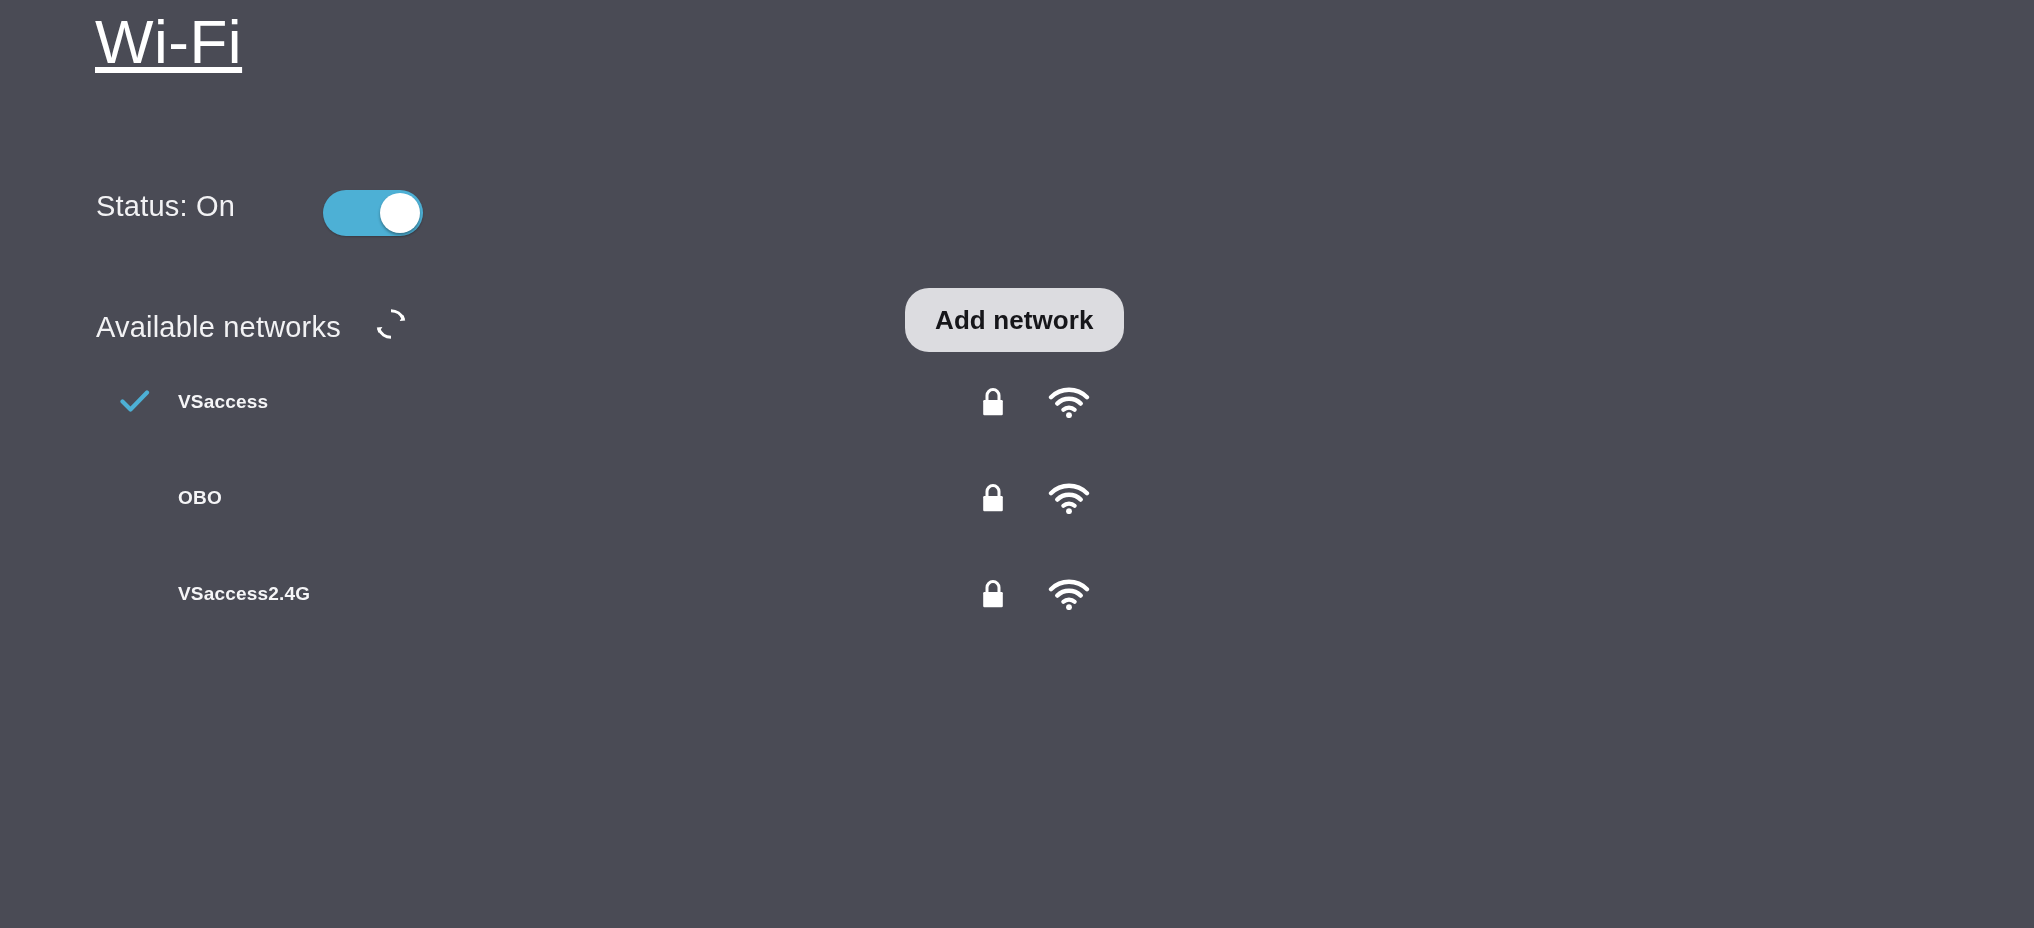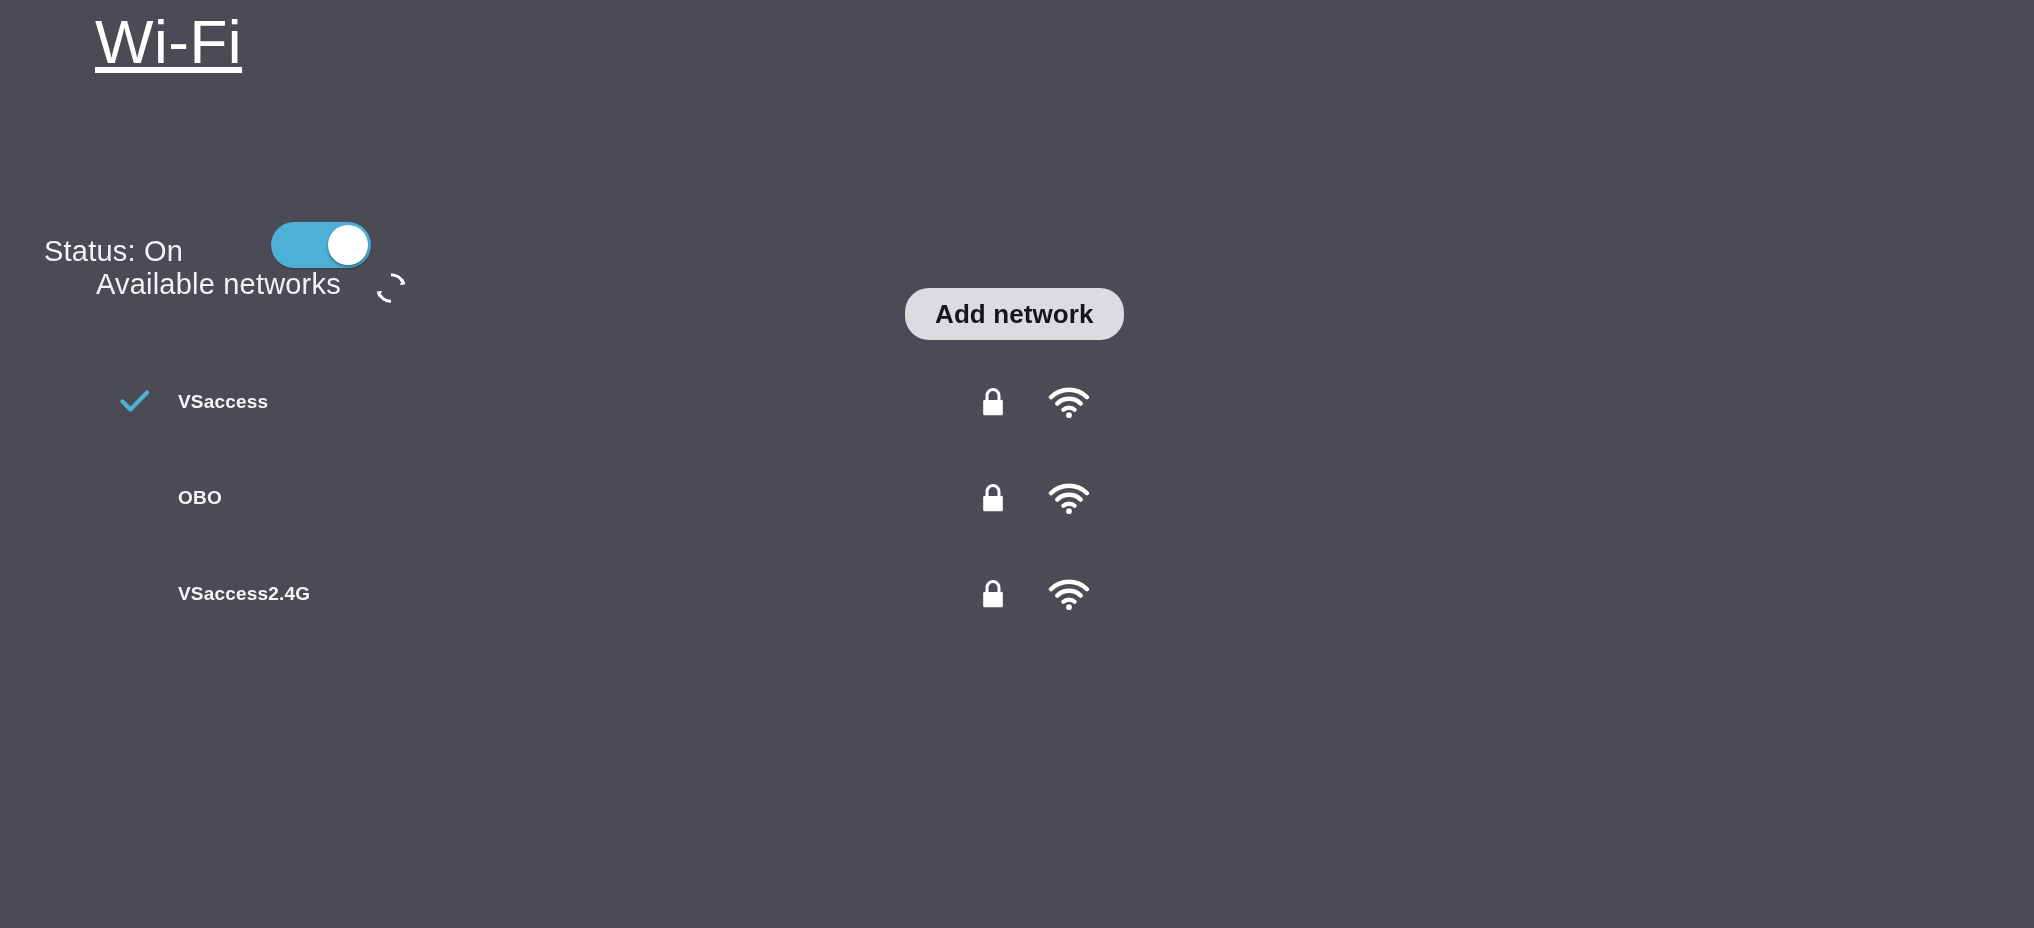--- a/index.html
+++ b/index.html
@@ -35,22 +35,22 @@
     position: absolute;
     left: 0;
     top: 190px;
     width: 1150px;
   }
 
   .status-row {
     position: relative;
     height: 78px;
     display: flex;
-    align-items: flex-end;
-    padding-left: 44px;
+    align-items: flex-start;
+    padding-left: 96px;
   }
 
   .status-label {
     font-size: 29px;
     font-weight: 400;
     color: #f2f2f4;
     letter-spacing: 0.2px;
   }
 
   
@@ -73,21 +73,21 @@
     height: 40px;
     border-radius: 50%;
     background: #ffffff;
     box-shadow: 0 2px 3px rgba(0,0,0,0.35);
   }
 
   .avail-row {
     position: relative;
     height: 76px;
     display: flex;
-    align-items: flex-start;
+    align-items: flex-end;
     padding-left: 96px;
   }
   .avail-label {
     font-size: 29px;
     font-weight: 400;
     color: #f2f2f4;
     letter-spacing: 0.2px;
   }
   .refresh-btn {
     margin-left: 30px;
@@ -163,21 +163,21 @@
     align-items: center;
     justify-content: center;
   }
 
   
   #add-network-button {
     position: absolute;
     left: 905px;
     top: 288px;
     padding: 0 30px;
-    height: 52px;
+    height: 64px;
     border-radius: 24px;
     background: #dcdce0;
     color: #16161a;
     font-size: 26px;
     font-weight: 700;
     display: flex;
     align-items: center;
     justify-content: center;
     cursor: pointer;
     border: none;

